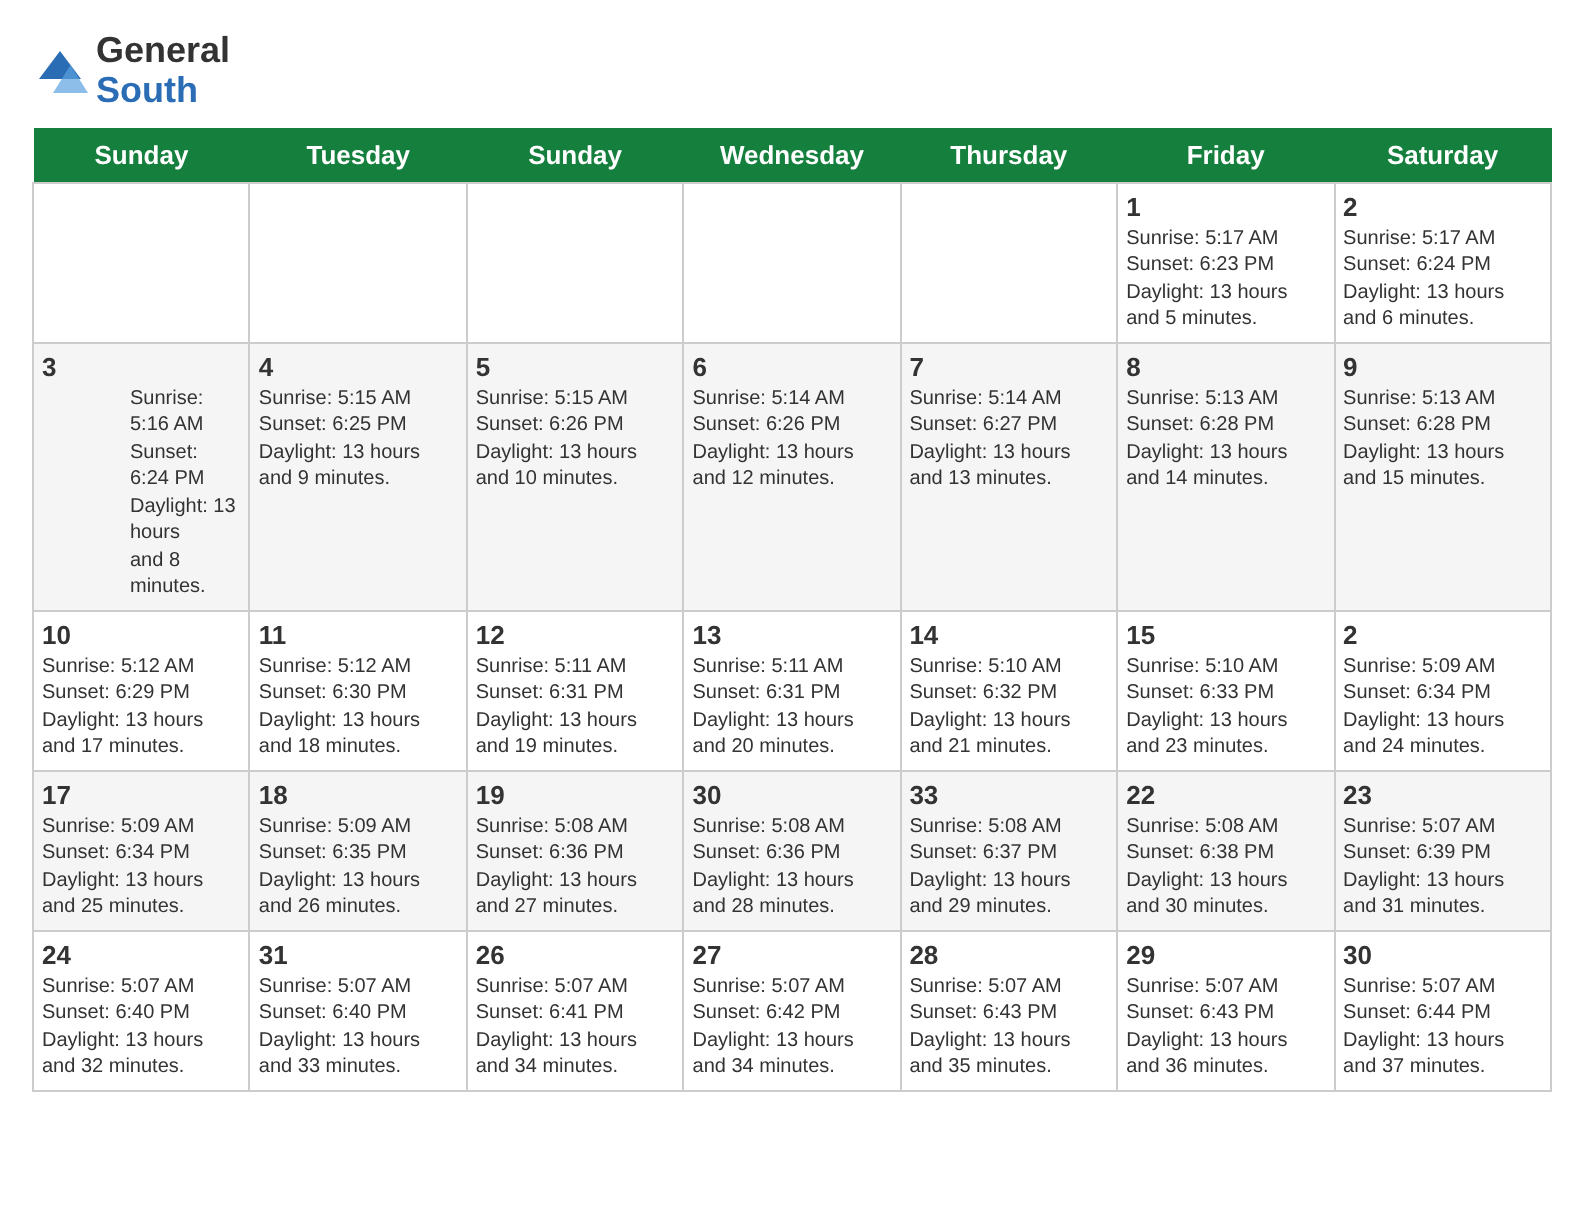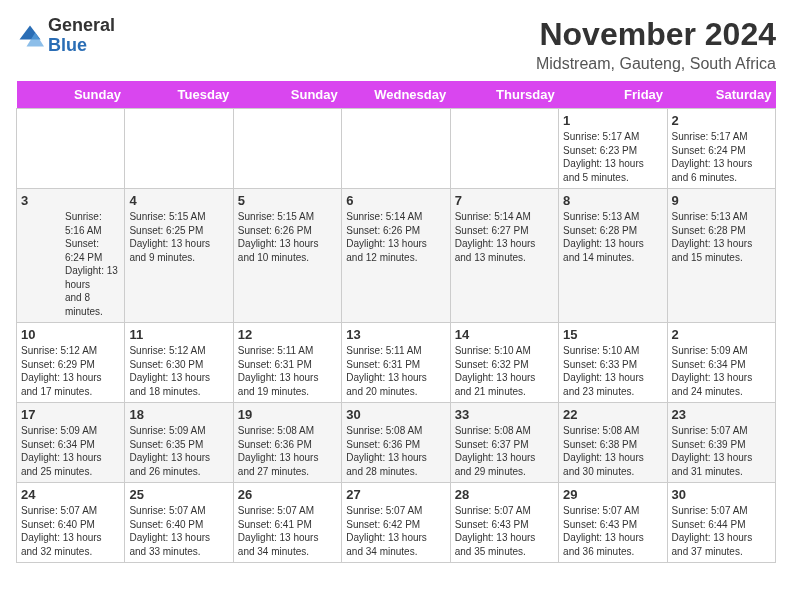--- a/index.html
+++ b/index.html
@@ -45,24 +45,24 @@
       font-size: 16px;
       color: #555;
       margin-top: 2px;
     }
     .calendar-table {
       width: 100%;
       border-collapse: collapse;
       font-size: 11px;
     }
     .calendar-table thead tr th {
-      background-color: #d946ef;
+      background-color: #15803d;
       color: #fff;
       padding: 6px 4px;
-      text-align: right;
+      text-align: center;
       font-size: 13px;
       font-weight: bold;
     }
     .calendar-table tbody tr td {
       border: 1px solid #ccc;
       vertical-align: top;
       padding: 4px;
       width: calc(100% / 7);
       min-height: 80px;
       background: #fff;
@@ -90,26 +90,22 @@
 <body>
 
 <div class="header-area">
   <div class="logo">
     <svg class="logo-icon" viewBox="0 0 32 32" xmlns="http://www.w3.org/2000/svg">
       <polygon points="16,4 28,20 4,20" fill="#2a6db5"></polygon>
       <polygon points="22,12 32,28 12,28" fill="#5ba3e0" opacity="0.7"></polygon>
     </svg>
     <div class="logo-text">
       <div class="logo-general">General</div>
-      <div class="logo-blue">Blue</div>
+      <div class="logo-blue">South</div>
     </div>
-  </div>
-  <div class="title-block">
-    <div class="month-title">November 2024</div>
-    <div class="location-subtitle">Midstream, Gauteng, South Africa</div>
   </div>
 </div>
 
 <table class="calendar-table">
   <thead>
     <tr>
     <th>Sunday</th>
         <th>Tuesday</th>
         <th>Sunday</th>
         <th>Wednesday</th>
@@ -295,21 +291,21 @@
       </tr>
       <tr>
         <td>
           <span class="day-number">24</span>
           <div class="day-info" style="white-space: pre-line;">Sunrise: 5:07 AM
 Sunset: 6:40 PM
 Daylight: 13 hours
 and 32 minutes.</div>
         </td>
         <td>
-          <span class="day-number">25</span>
+          <span class="day-number">31</span>
           <div class="day-info" style="white-space: pre-line;">Sunrise: 5:07 AM
 Sunset: 6:40 PM
 Daylight: 13 hours
 and 33 minutes.</div>
         </td>
         <td>
           <span class="day-number">26</span>
           <div class="day-info" style="white-space: pre-line;">Sunrise: 5:07 AM
 Sunset: 6:41 PM
 Daylight: 13 hours

